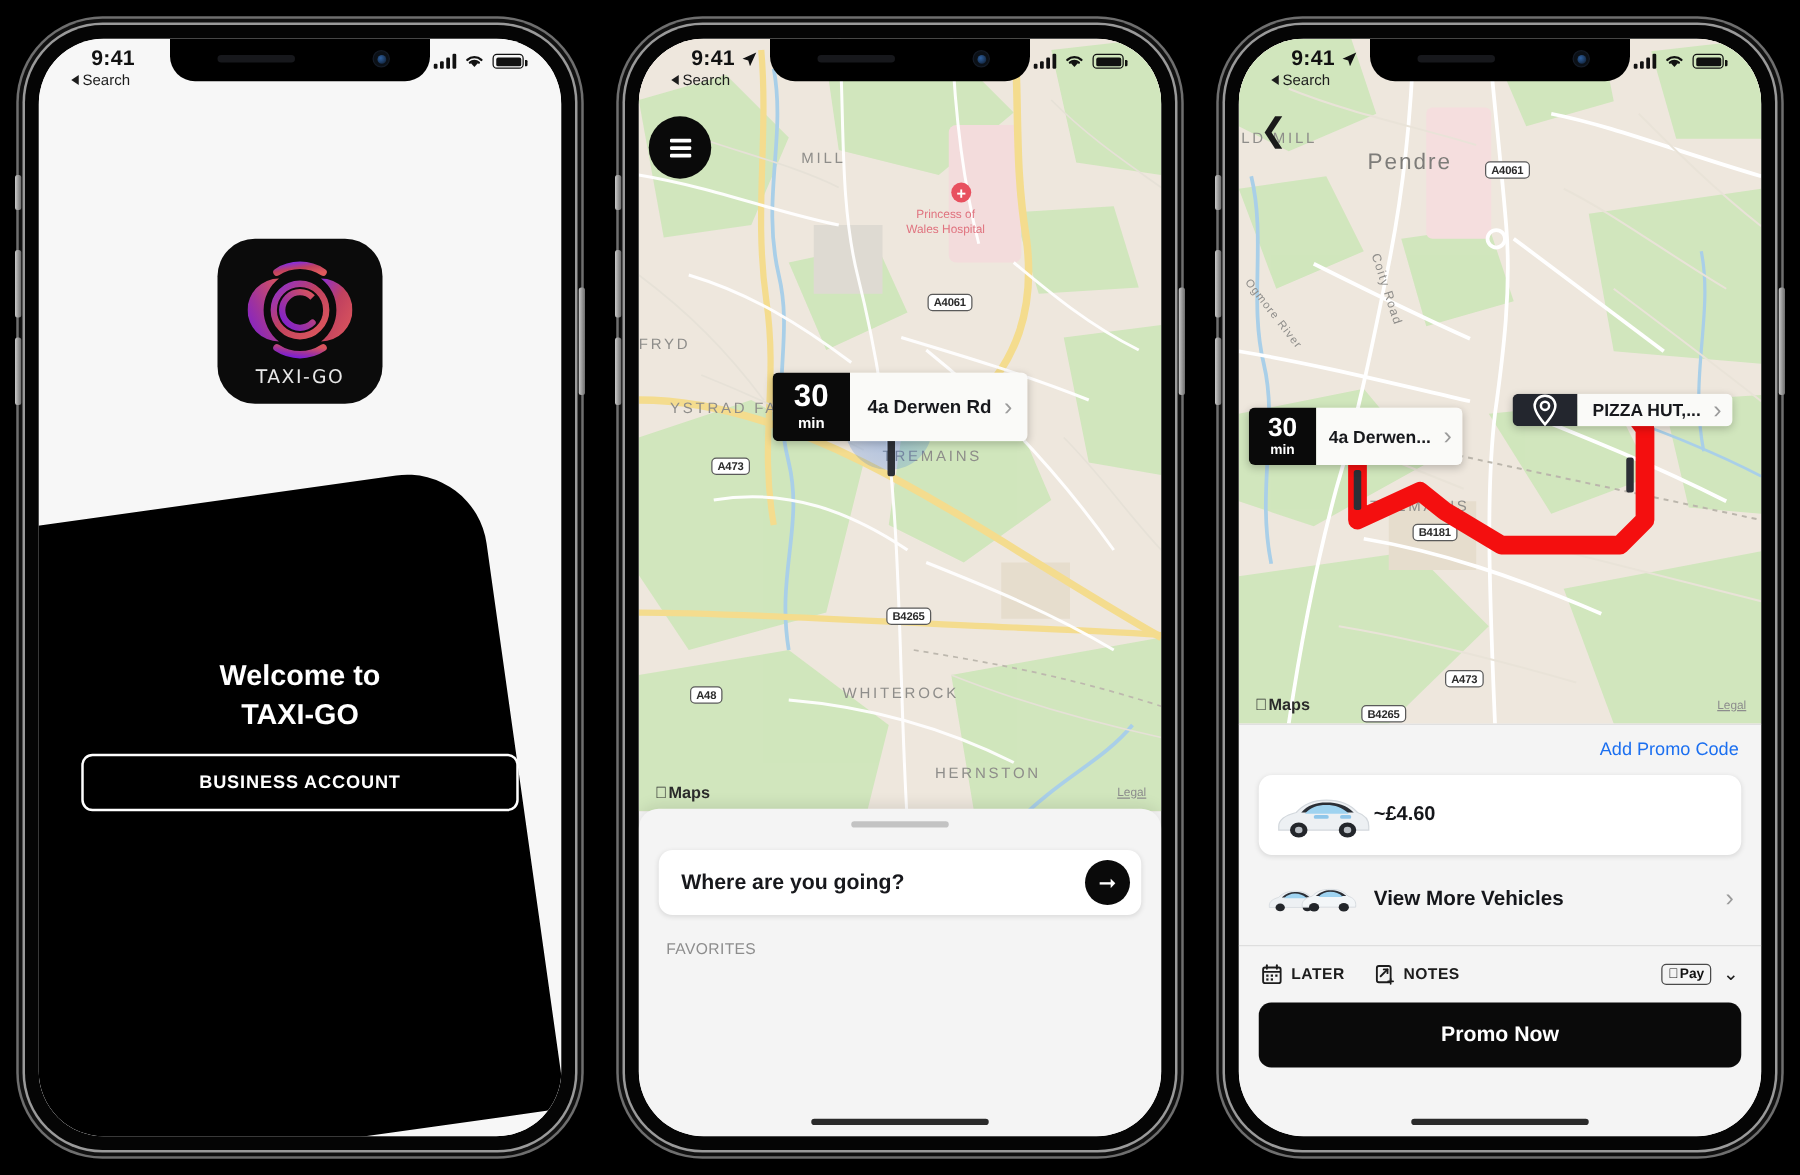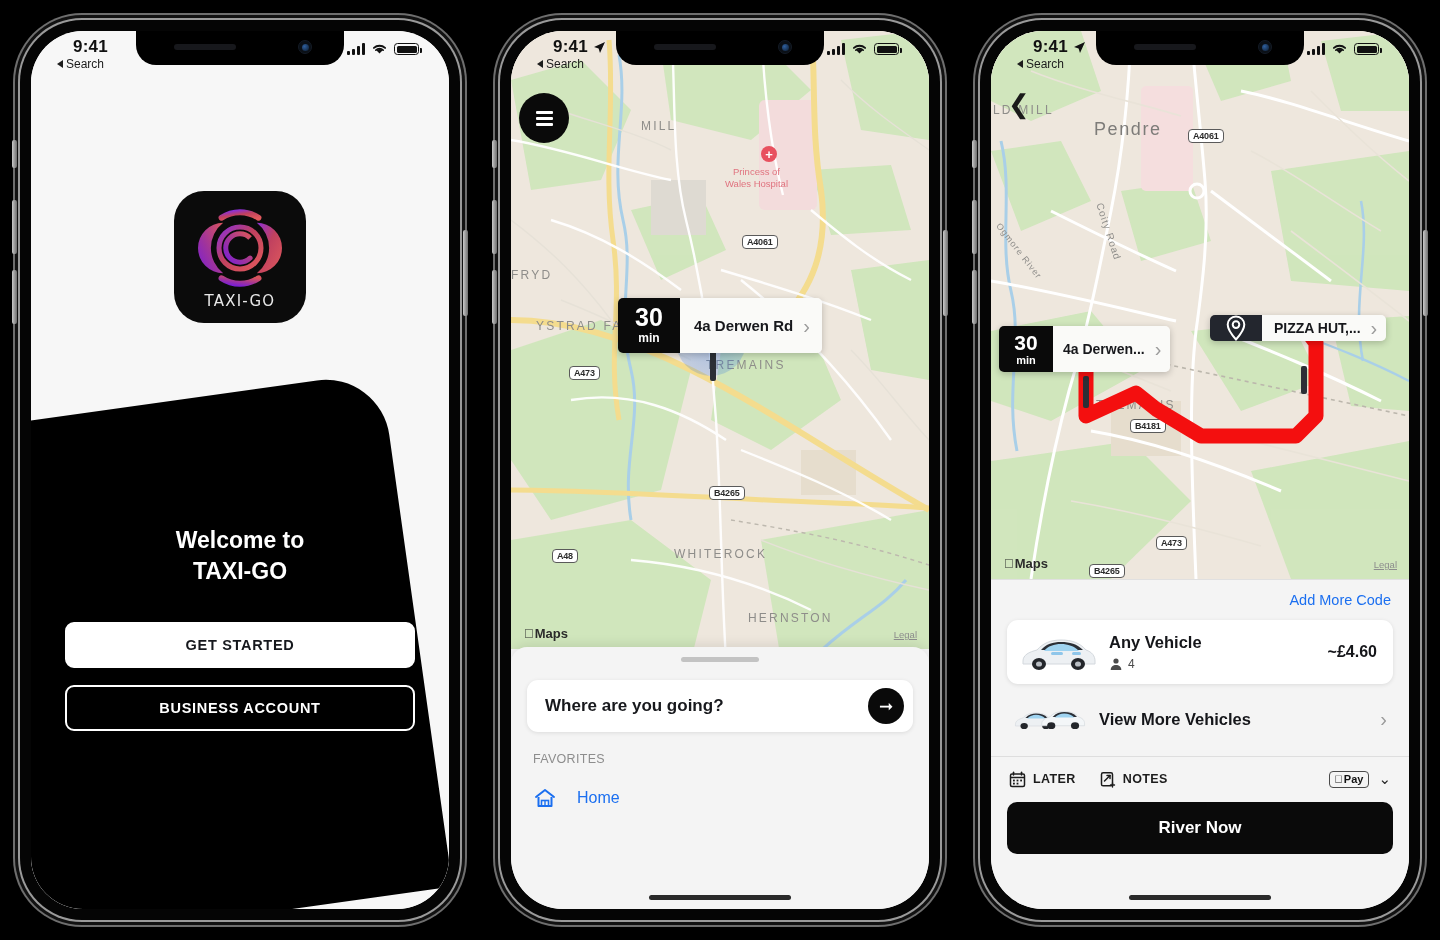--- a/index.html
+++ b/index.html
@@ -359,21 +359,20 @@
         <div class="logo-text">TAXI-GO</div>
       </div>
 
       <div class="p1-black"></div>
 
       <div class="p1-content">
         <div class="welcome">
           <div>Welcome to</div>
           <div>TAXI-GO</div>
         </div>
-        <div class="btn-primary">GET STARTED</div>
         <div class="btn-outline">BUSINESS ACCOUNT</div>
       </div>
 
       <div class="statusbar">
         <div class="sb-time">
           <span>9:41</span>
         </div>
         <div class="sb-search">
           <span class="tri"></span>
           <span>Search</span>
@@ -511,29 +510,20 @@
         </div>
       </div>
 
       <div class="sheet" style="height:262px;margin-top:48px;">
         <div class="sheet-grip"></div>
         <div class="search-bar">
           <span class="ph">Where are you going?</span>
           <span class="go-circle">➞</span>
         </div>
         <div class="fav-head">FAVORITES</div>
-        <div class="fav-row">
-          <svg width="24" height="24" viewBox="0 0 24 24">
-            <path d="M3 11 L12 4 L21 11" stroke="#1b6ff0" stroke-width="2" fill="none" stroke-linecap="round" stroke-linejoin="round"></path>
-            <path d="M5.5 11 V20 H18.5 V11" stroke="#1b6ff0" stroke-width="2" fill="none" stroke-linejoin="round"></path>
-            <rect x="8.5" y="14.5" width="7" height="5.5" stroke="#1b6ff0" stroke-width="1.6" fill="none"></rect>
-            <path d="M12 14.5 V20" stroke="#1b6ff0" stroke-width="1.4"></path>
-          </svg>
-          <span class="lbl">Home</span>
-        </div>
       </div>
 
       <div class="homebar"></div>
 
       <div class="statusbar">
         <div class="sb-time">
           <span>9:41</span>
           <svg width="13" height="13" viewBox="0 0 13 13">
             <path d="M12 1 L1 6 L5.6 7.4 L7 12 Z" fill="#111"></path>
           </svg>
@@ -663,44 +653,34 @@
             <circle cx="11" cy="9.6" r="3.3" fill="none" stroke="#fff" stroke-width="2"></circle>
           </svg>
         </div>
         <div class="eta-body" style="min-width:118px; padding:0 9px 0 12px;">
           <span class="addr" style="font-size:14px;">PIZZA HUT,...</span>
           <span class="chev">›</span>
         </div>
       </div>
 
       <div class="panel">
-        <div class="promo">Add More Code</div>
+        <div class="promo">Add Promo Code</div>
 
         <div class="vehicle-card">
           <svg width="82" height="42" viewBox="0 0 82 42">
             <path d="M6 30 C6 24 12 21 20 19 C26 12 34 9 44 9 C55 9 63 12 69 19 C75 21 78 25 78 30 L78 33 L6 33 Z" fill="#edf0f3" stroke="#d3d8dd" stroke-width="1"></path>
             <path d="M24 19 C29 13 36 11 44 11 C53 11 60 13 66 19 Z" fill="#2b2f36"></path>
             <path d="M27 20 C31 15 37 13 44 13 C51 13 57 15 62 20 Z" fill="#9fd3f0"></path>
             <rect x="34" y="21" width="12" height="3" rx="1.5" fill="#8fc6ea"></rect>
             <rect x="55" y="21" width="9" height="3" rx="1.5" fill="#8fc6ea"></rect>
             <ellipse cx="22" cy="33" rx="7" ry="6" fill="#23262b"></ellipse>
             <ellipse cx="61" cy="33" rx="7" ry="6" fill="#23262b"></ellipse>
             <ellipse cx="22" cy="33" rx="3" ry="2.6" fill="#b9bec4"></ellipse>
             <ellipse cx="61" cy="33" rx="3" ry="2.6" fill="#b9bec4"></ellipse>
           </svg>
-          <div class="vc-info">
-            <div class="vc-title">Any Vehicle</div>
-            <div class="vc-seats">
-              <svg width="14" height="14" viewBox="0 0 14 14">
-                <circle cx="7" cy="4" r="2.6" fill="#4a4a4a"></circle>
-                <path d="M1.7 13 C1.7 9.7 4.1 8 7 8 C9.9 8 12.3 9.7 12.3 13 Z" fill="#4a4a4a"></path>
-              </svg>
-              <span>4</span>
-            </div>
-          </div>
           <div class="vc-price">~£4.60</div>
         </div>
 
         <div class="more-row">
           <svg width="74" height="30" viewBox="0 0 74 30">
             <g transform="translate(0,4) scale(0.62)">
               <path d="M4 26 C4 21 9 18 16 16 C21 10 29 8 37 8 C46 8 53 10 58 16 C64 18 67 21 67 26 L67 29 L4 29 Z" fill="#edf0f3" stroke="#d3d8dd" stroke-width="1"></path>
               <path d="M20 16 C25 11 31 9 37 9 C45 9 51 11 56 16 Z" fill="#2b2f36"></path>
               <path d="M23 17 C27 13 32 11 37 11 C43 11 48 13 52 17 Z" fill="#9fd3f0"></path>
               <ellipse cx="18" cy="29" rx="6" ry="5" fill="#23262b"></ellipse>
@@ -748,21 +728,21 @@
           </div>
           <div class="pay-wrap">
             <span class="apay">
               <span></span>
                 <span>Pay</span>
             </span>
             <span style="font-size:15px;color:#1c1c1c;">⌄</span>
           </div>
         </div>
 
-        <div class="book-btn">River Now</div>
+        <div class="book-btn">Promo Now</div>
       </div>
 
       <div class="homebar"></div>
 
       <div class="statusbar">
         <div class="sb-time">
           <span>9:41</span>
           <svg width="13" height="13" viewBox="0 0 13 13">
             <path d="M12 1 L1 6 L5.6 7.4 L7 12 Z" fill="#111"></path>
           </svg>

